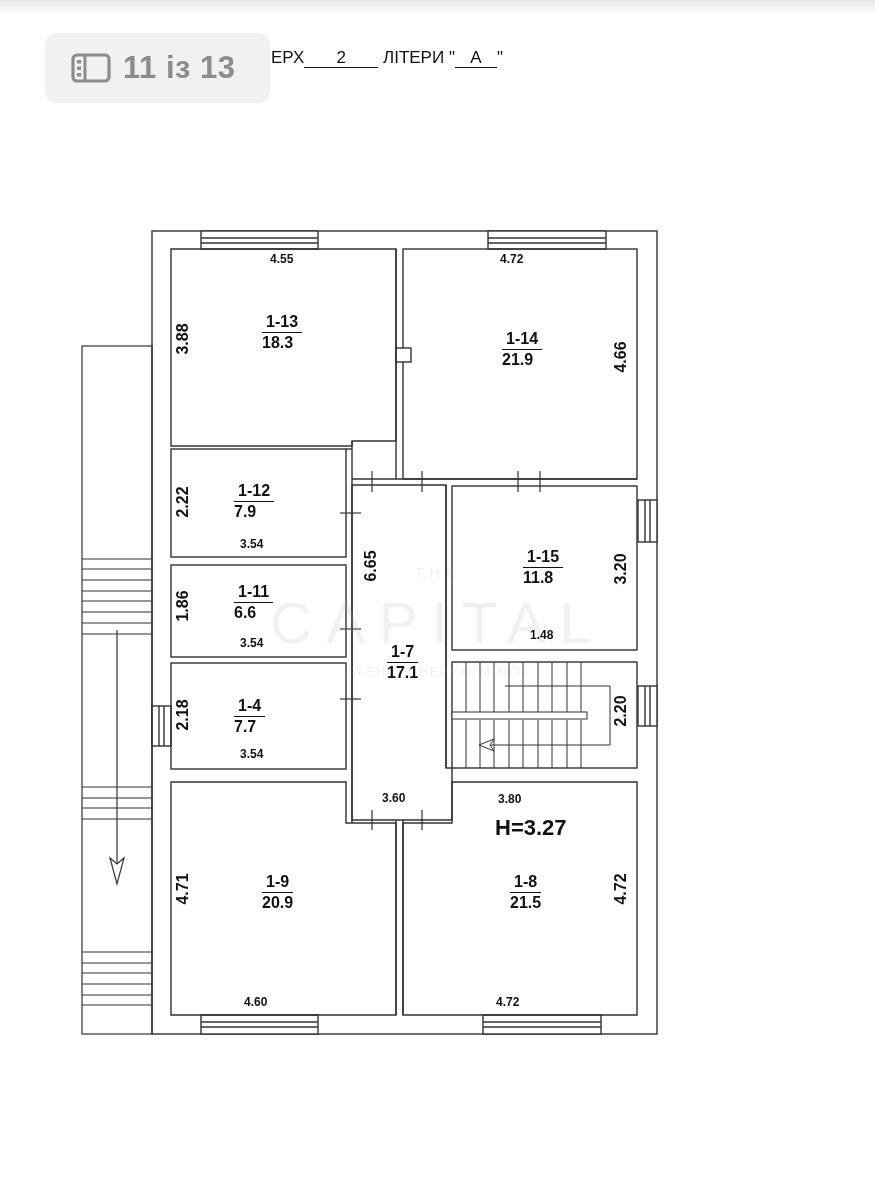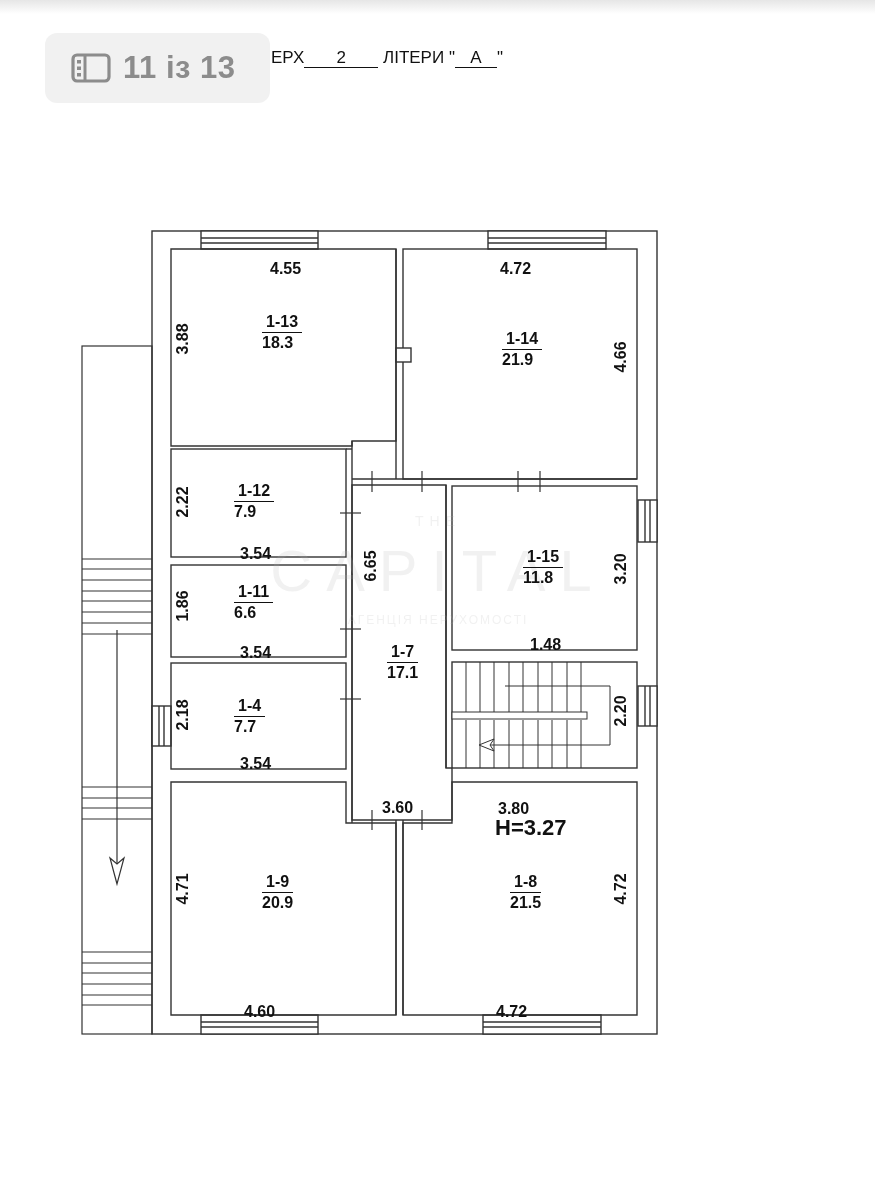--- a/index.html
+++ b/index.html
@@ -20,28 +20,28 @@
   }
   .page-pill .pill-text {
     font-size:31px; font-weight:bold; color:#8c8c8c; letter-spacing:0.5px;
   }
   .header-line {
     position:absolute; left:271px; top:48px; font-size:17px; color:#111;
     white-space:nowrap;
   }
   .header-line .uline { display:inline-block; border-bottom:1px solid #111; text-align:center; line-height:18px; }
   .plan { position:absolute; left:0; top:0; }
-  .lbl { position:absolute; font-weight:bold; font-size:16px; color:#111; white-space:nowrap;margin-top:8px; }
+  .lbl { position:absolute; font-weight:bold; font-size:12px; color:#111; white-space:nowrap; }
   .vlbl { position:absolute; font-weight:bold; font-size:16px; color:#111; white-space:nowrap; transform:rotate(-90deg); transform-origin:center center; }
   .room-id { position:absolute; font-weight:bold; font-size:16px; color:#111; line-height:20px; }
   .room-id .num { display:block; border-bottom:1.5px solid #111; padding:0 4px; }
   .room-id .area { display:block; }
   .height-lbl { position:absolute; font-weight:bold; font-size:22px; color:#111;margin-top:16px; }
   .watermark {
-    position:absolute; left:228px; top:513px; width:420px; height:130px;
+    position:absolute; left:228px; top:565px; width:420px; height:130px;
     color:rgba(180,180,180,0.18); pointer-events:none; text-align:center;
   }
   .watermark .wm-the { font-size:14px; letter-spacing:6px; }
   .watermark .wm-main { font-size:58px; letter-spacing:14px; line-height:84px; font-weight:normal; }
   .watermark .wm-sub { font-size:12px; letter-spacing:2px; }
 </style>
 </head>
 <body>
 
 <div class="top-shade"></div>

